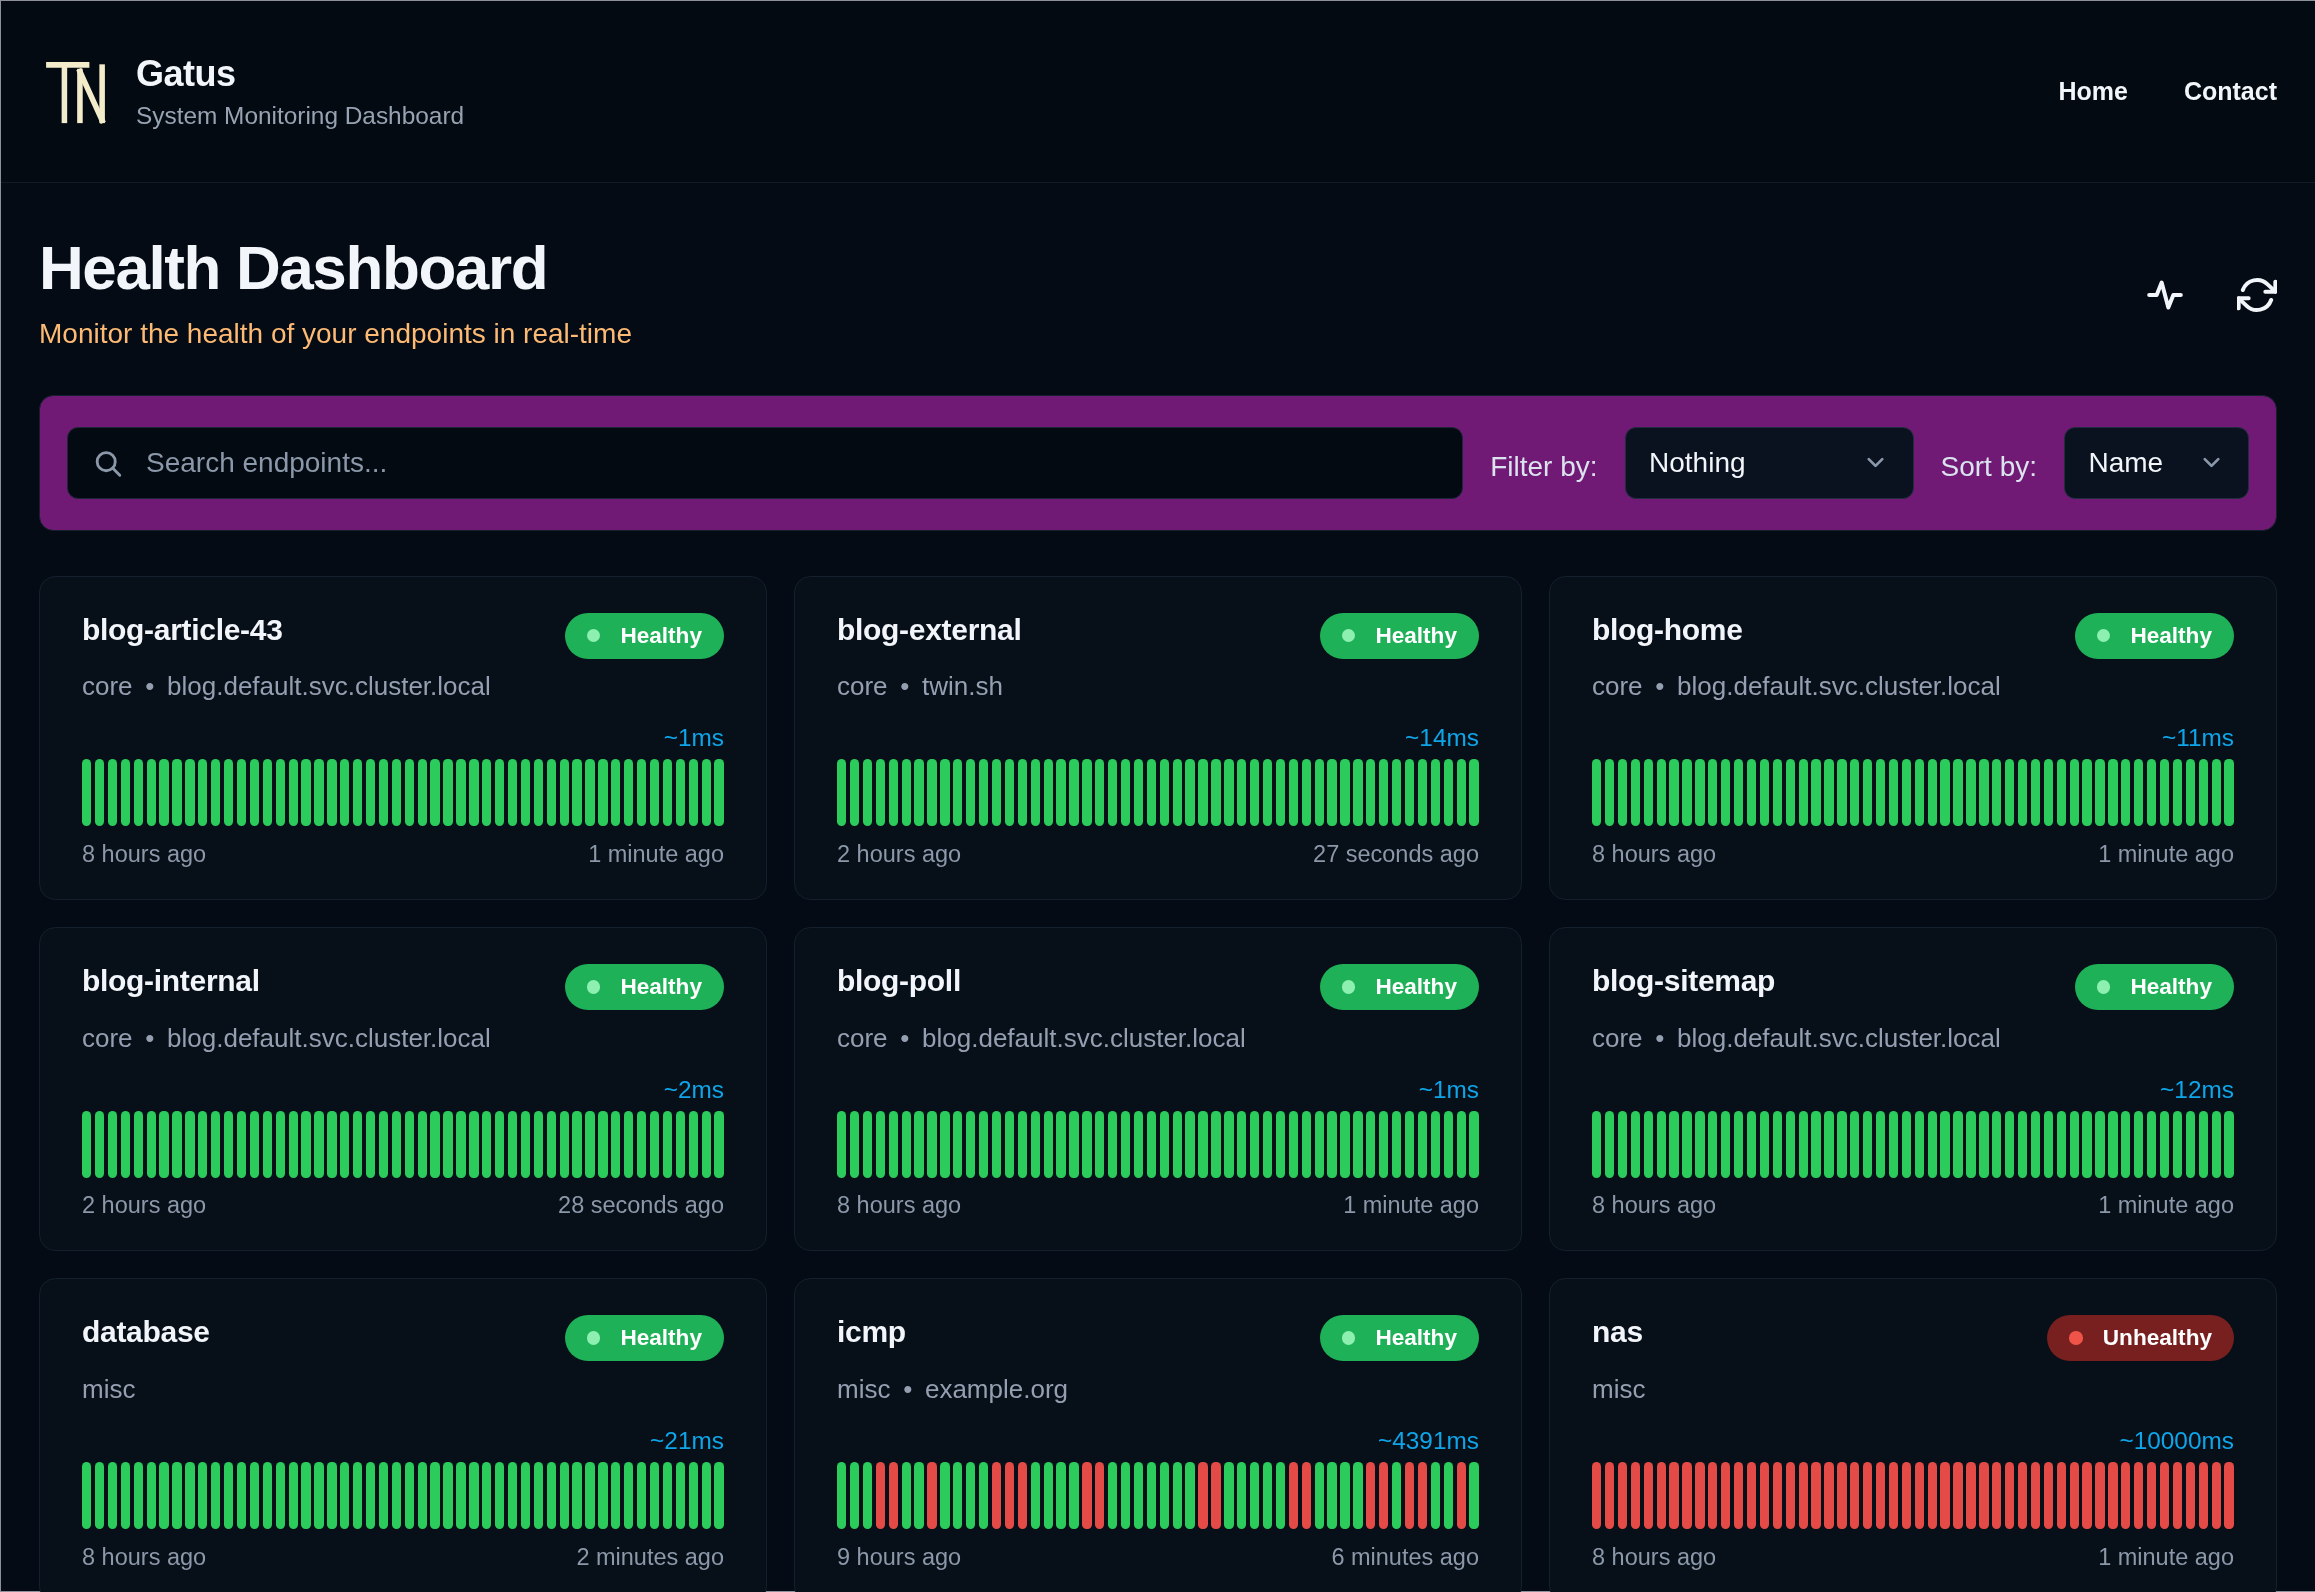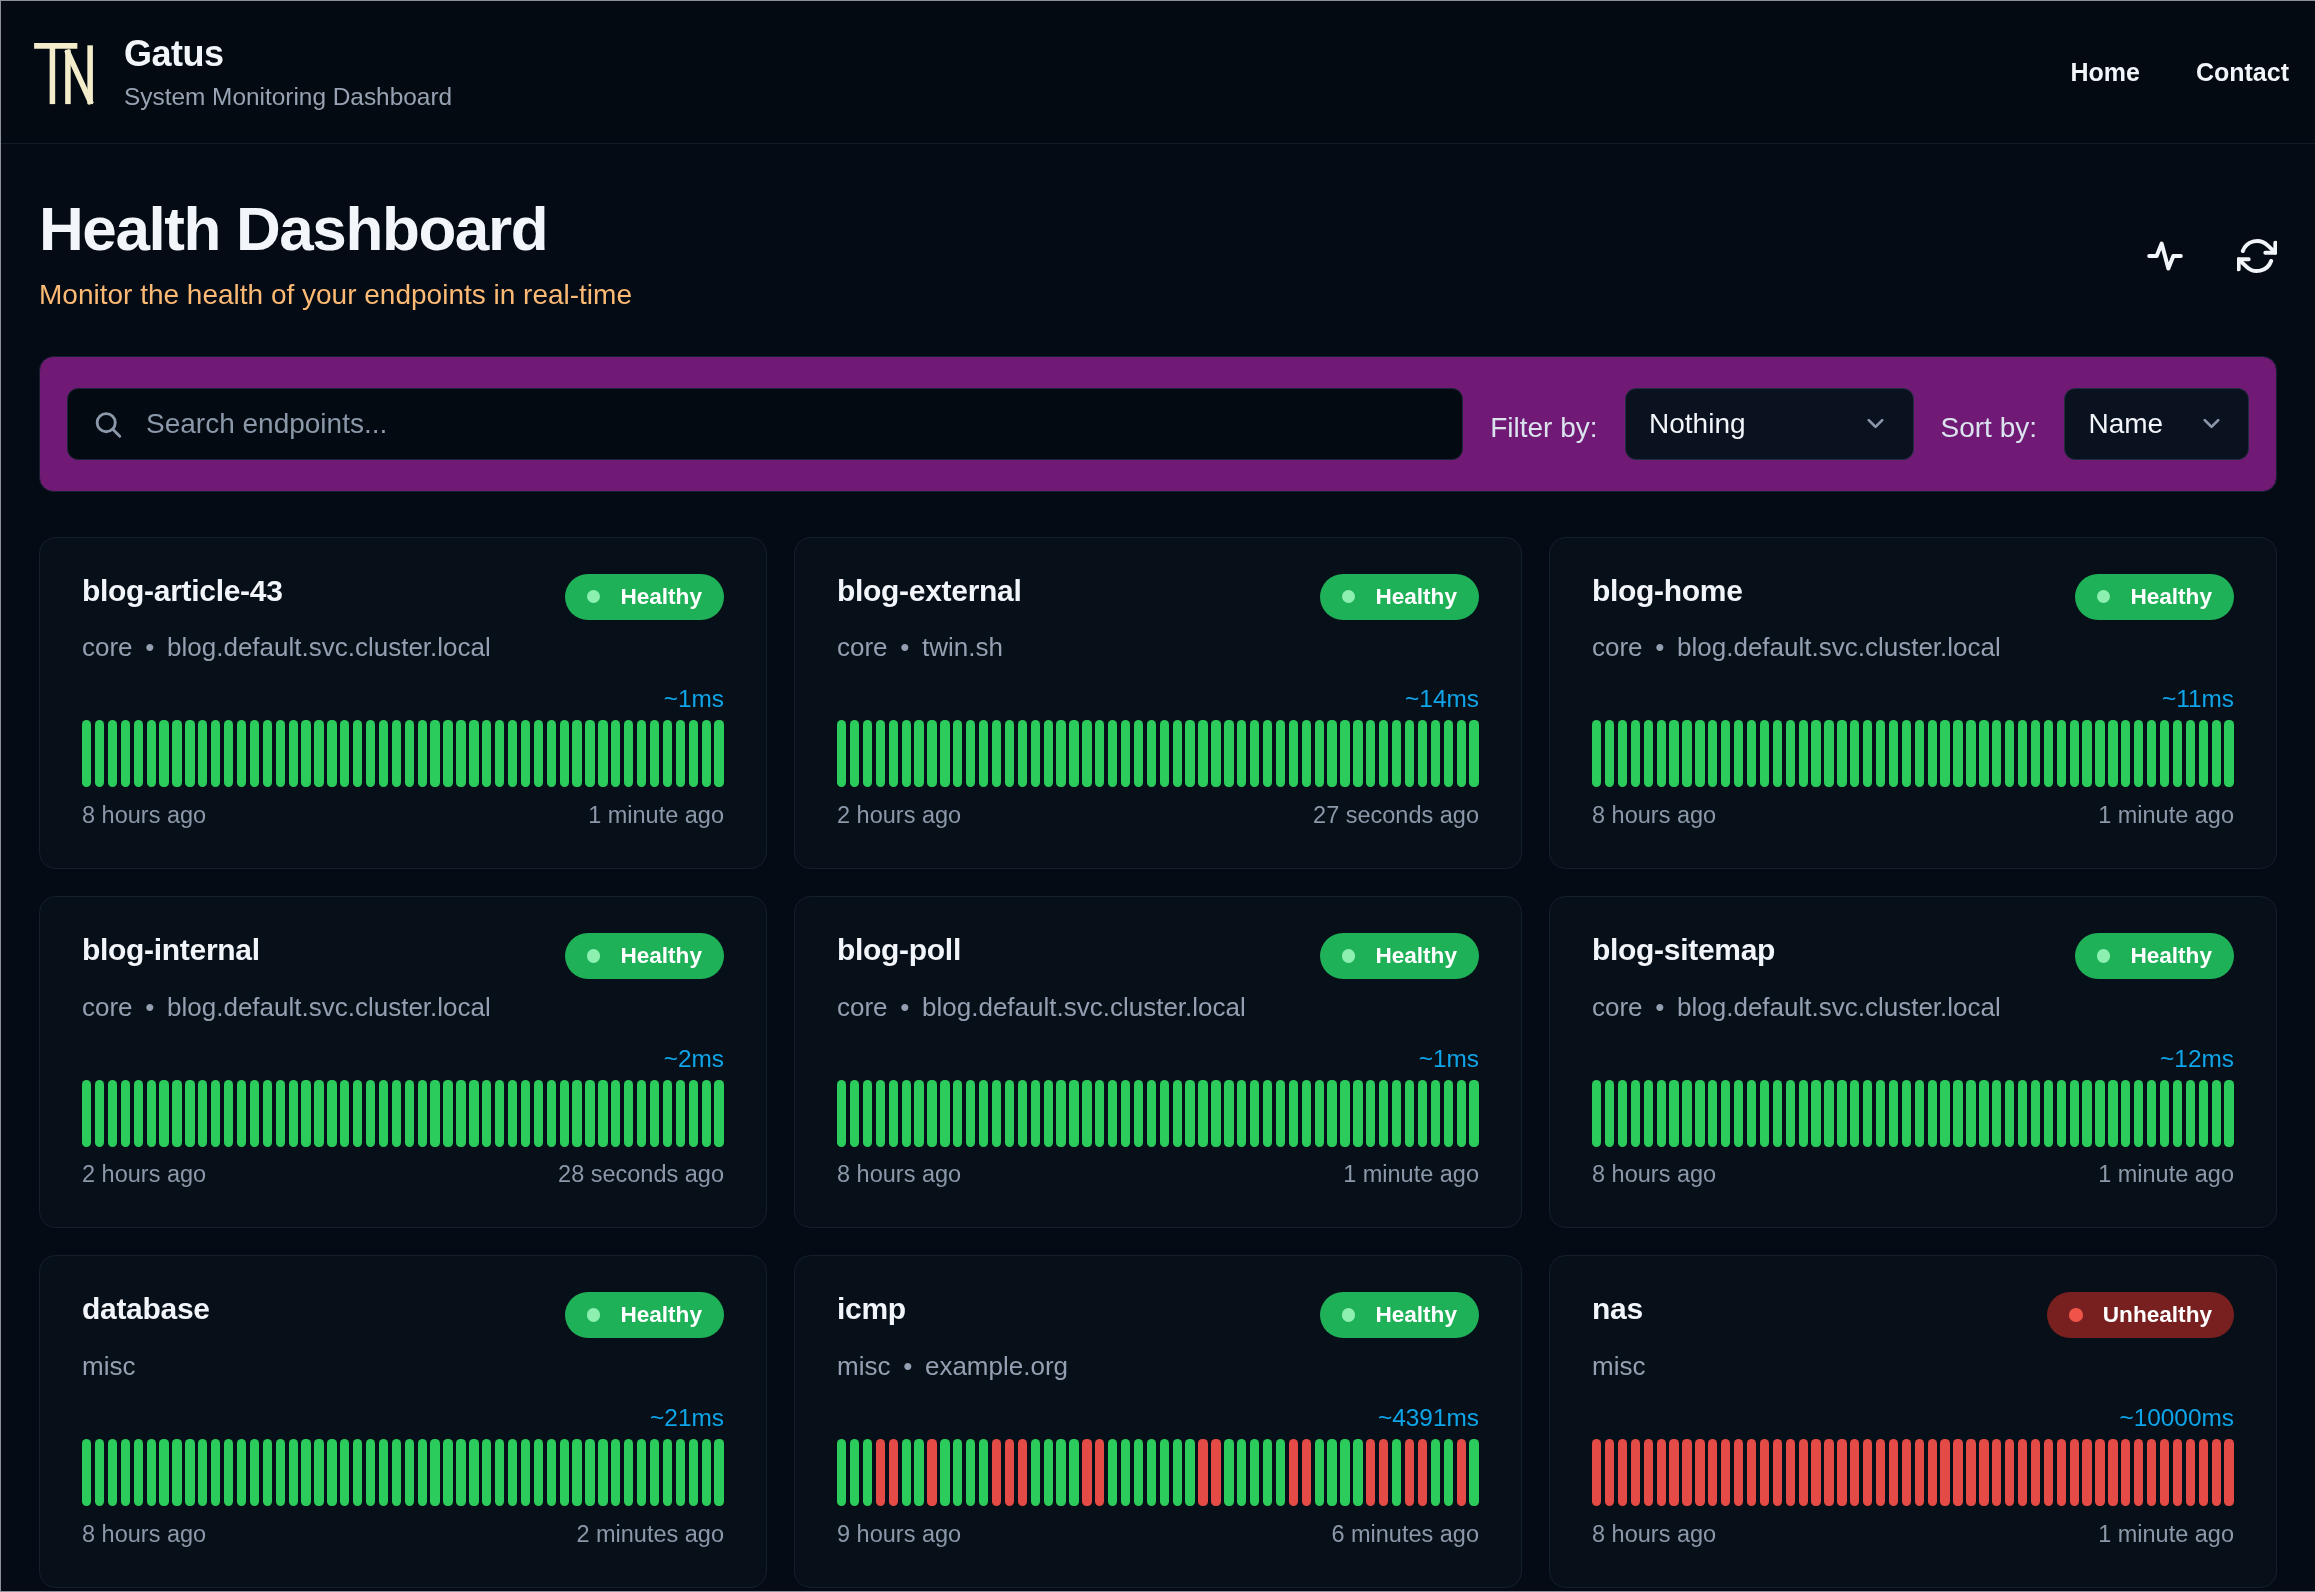--- a/index.html
+++ b/index.html
@@ -6,22 +6,22 @@
   html, body { width: 2316px; height: 1592px; overflow: hidden; }
   body {
     font-family: "Liberation Sans", "DejaVu Sans", sans-serif;
     background: var(--bg, #040b14);
     color: var(--text, #f2f5f9);
   }
   #app { width: 2316px; height: 1592px; border: 1.8px solid #8d9099; }
 
   
   .topbar {
-    height: 143px; display: flex; align-items: center;
-    padding: 0 26px; background: #040a12;
+    height: 182px; display: flex; align-items: center;
+    padding: 0 38px; background: #040a12;
     border-bottom: 0.9px solid #121c29;
   }
   .logo-box { width: 72px; height: 72px; margin-right: 25px; display: flex; align-items: center; justify-content: center; }
   .brand-title { font-size: 36px; font-weight: 700; letter-spacing: -0.5px; }
   .brand-sub { font-size: 24.4px; color: #97a3b3; margin-top: 7.2px; }
   .topnav { margin-left: auto; display: flex; gap: 56px; }
   .topnav a { color: #f2f5f9; text-decoration: none; font-size: 25px; font-weight: 600; cursor: pointer; }
 
   
   .main { padding: 0 38px; }
@@ -54,21 +54,21 @@
   .select.filter { min-width: 289px; justify-content: space-between; }
   .select.sort  { min-width: 185px; justify-content: space-between; }
 
   
   .grid {
     margin-top: 45px; display: grid; grid-template-columns: repeat(3, 1fr);
     gap: 27px; padding-bottom: 36px;
   }
   .card {
     background: #070f19; border: 0.9px solid #15202e; border-radius: 16.3px;
-    padding: 36px 42px 39px; cursor: pointer;
+    padding: 36px 42px 31px; cursor: pointer;
   }
   .card-top { display: flex; align-items: flex-start; justify-content: space-between; }
   .card-name { font-size: 30px; font-weight: 700; letter-spacing: -0.3px; }
   .badge {
     display: flex; align-items: center; gap: 20px; border-radius: 904px;
     padding: 10px 22px; font-size: 22.6px; font-weight: 700; color: #ffffff;
   }
   .badge .dot { width: 13.6px; height: 13.6px; border-radius: 50%; }
   .badge.healthy { background: var(--green, #1fb157); }
   .badge.healthy .dot { background: #8df0b1; }

